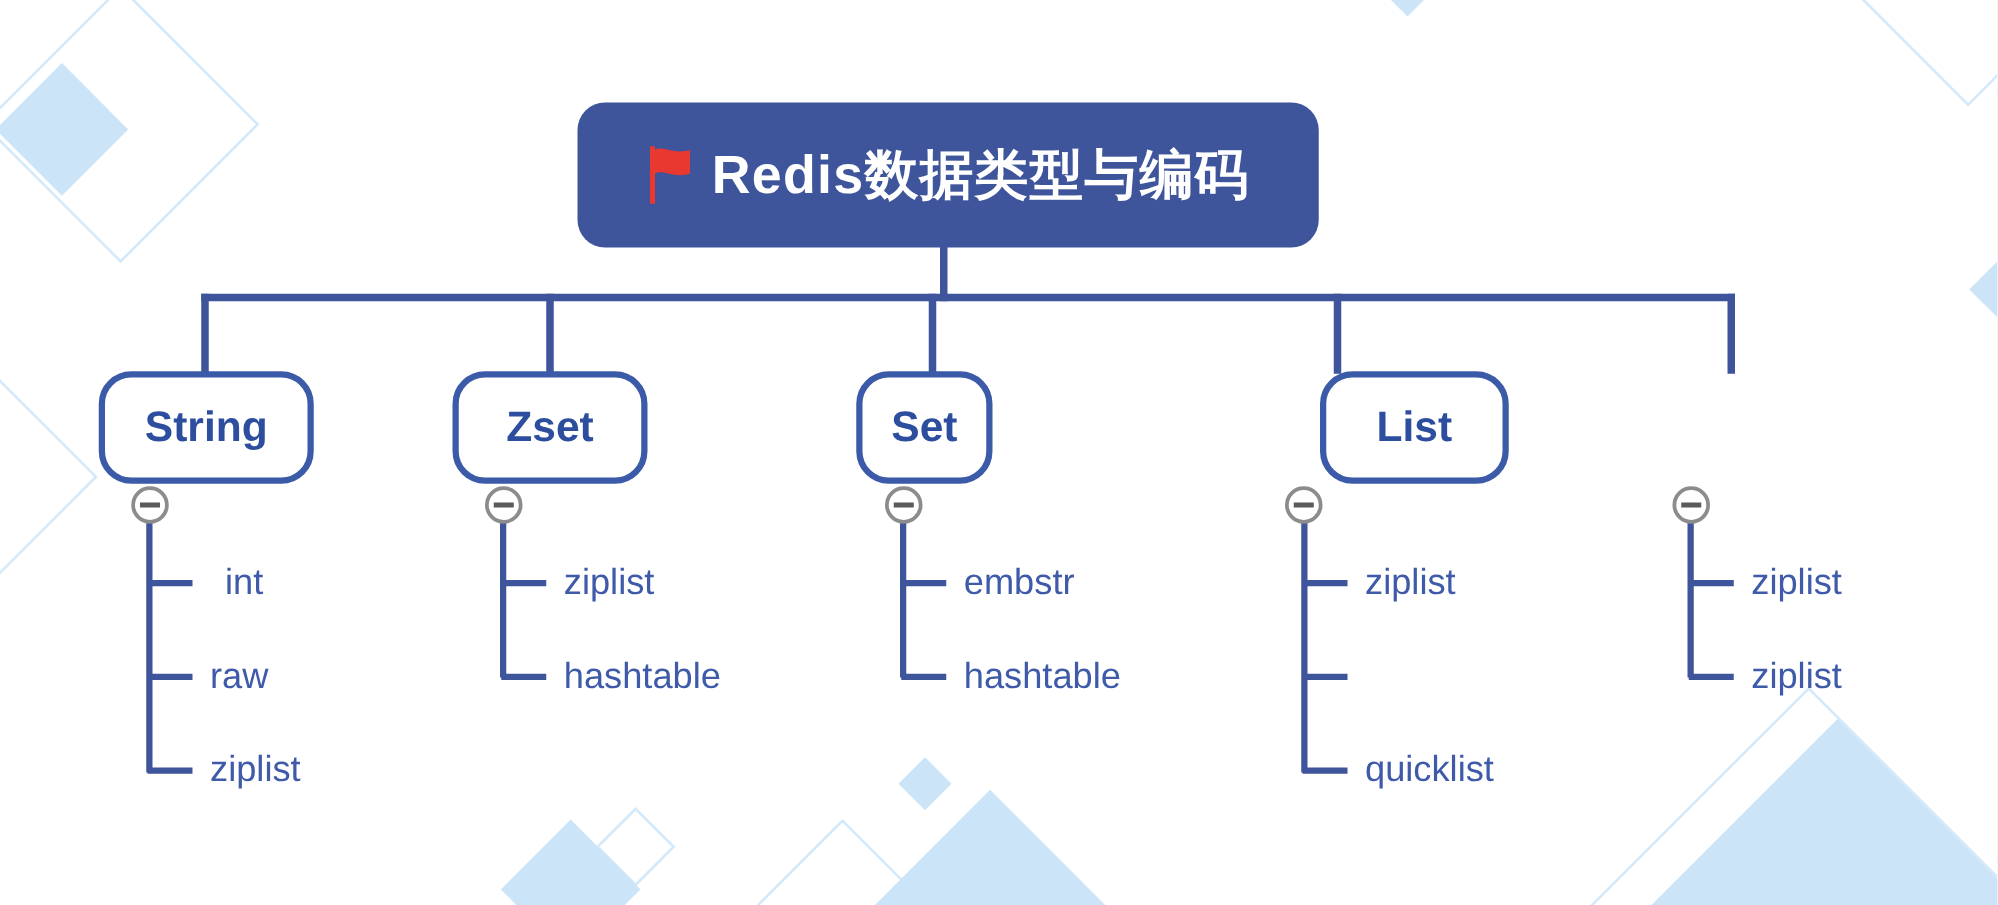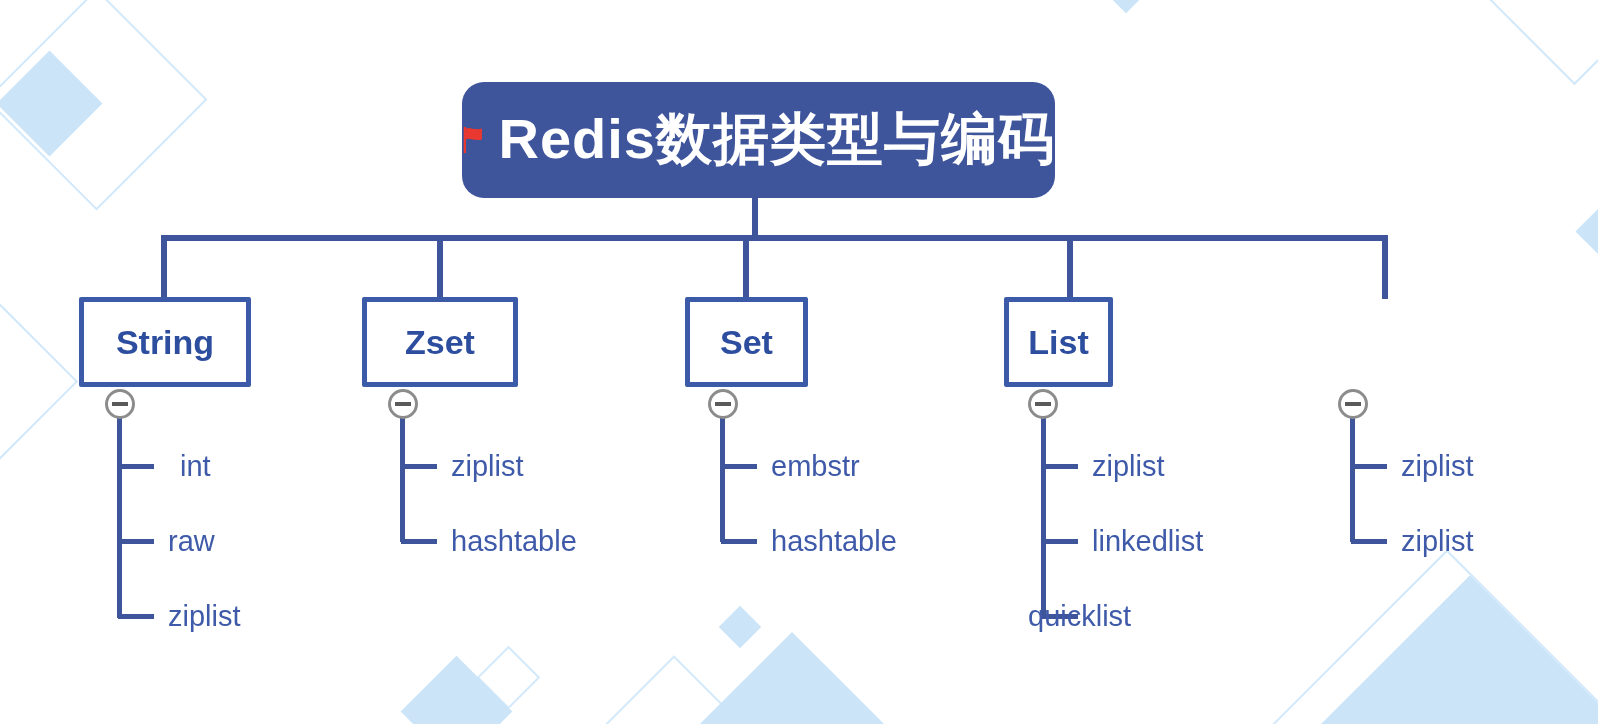--- a/index.html
+++ b/index.html
@@ -14,28 +14,28 @@
   .dm.line{border:2px solid var(--deco_line,#d2e9fb);background:transparent;}
   
   .ln{position:absolute;background:var(--line,#3e549b);z-index:1;}
   
   .root{
     position:absolute;left:462px;top:82px;width:593px;height:116px;
     background:var(--root_bg,#3e549b);border-radius:22px;z-index:2;
     display:flex;align-items:center;justify-content:center;gap:16px;
   }
   .root .title{
-    color:var(--root_text,#fff);font-size:56px;font-weight:bold;
+    color:var(--root_text,#fff);font-size:43px;font-weight:bold;
     letter-spacing:1px;white-space:nowrap;text-align:center;
   }
   
   .node{
     position:absolute;top:297px;height:90px;box-sizing:border-box;
     background:#fff;border:5px solid var(--node_border,#3b5ba9);
-    border-radius:2px;z-index:2;
+    border-radius:26px;z-index:2;
     display:flex;align-items:center;justify-content:center;
   }
   .node .nlabel{
     color:var(--node_text,#2d4e9e);font-size:34px;font-weight:bold;
     white-space:nowrap;
   }
   
   .collapse{
     position:absolute;top:389px;width:30px;height:30px;box-sizing:border-box;
     background:#fff;border:3px solid var(--collapse_border,#8c8c8c);
@@ -102,24 +102,24 @@
     </svg>
     <span class="title">Redis数据类型与编码</span>
   </div>
 
   <div class="node" style="left:79px;width:172px;">
     <span class="nlabel">String</span>
   </div>
   <div class="node" style="left:362px;width:156px;">
     <span class="nlabel">Zset</span>
   </div>
-  <div class="node" style="left:685px;width:123px;">
+  <div class="node" style="left:685px;width:109px;">
     <span class="nlabel">Set</span>
   </div>
-  <div class="node" style="left:1004px;width:109px;">
+  <div class="node" style="left:1056px;width:151px;">
     <span class="nlabel">List</span>
   </div>
 
   <div class="collapse" style="left:105px;">
     <span class="minus"></span>
   </div>
   <div class="collapse" style="left:388px;">
     <span class="minus"></span>
   </div>
   <div class="collapse" style="left:708px;">
@@ -136,19 +136,18 @@
   <div class="leaf" style="left:168px;top:520px;">raw</div>
   <div class="leaf" style="left:168px;top:595px;">ziplist</div>
 
   <div class="leaf" style="left:451px;top:445px;">ziplist</div>
   <div class="leaf" style="left:451px;top:520px;">hashtable</div>
 
   <div class="leaf" style="left:771px;top:445px;">embstr</div>
   <div class="leaf" style="left:771px;top:520px;">hashtable</div>
 
   <div class="leaf" style="left:1092px;top:445px;">ziplist</div>
-  <div class="leaf" style="left:1092px;top:520px;">linkedlist</div>
-  <div class="leaf" style="left:1028px;top:595px;text-align:center;">quicklist</div>
+  <div class="leaf" style="left:1092px;top:595px;text-align:center;">quicklist</div>
 
   <div class="leaf" style="left:1401px;top:445px;">ziplist</div>
   <div class="leaf" style="left:1401px;top:520px;">ziplist</div>
 
 </div>
 
 </body></html>

